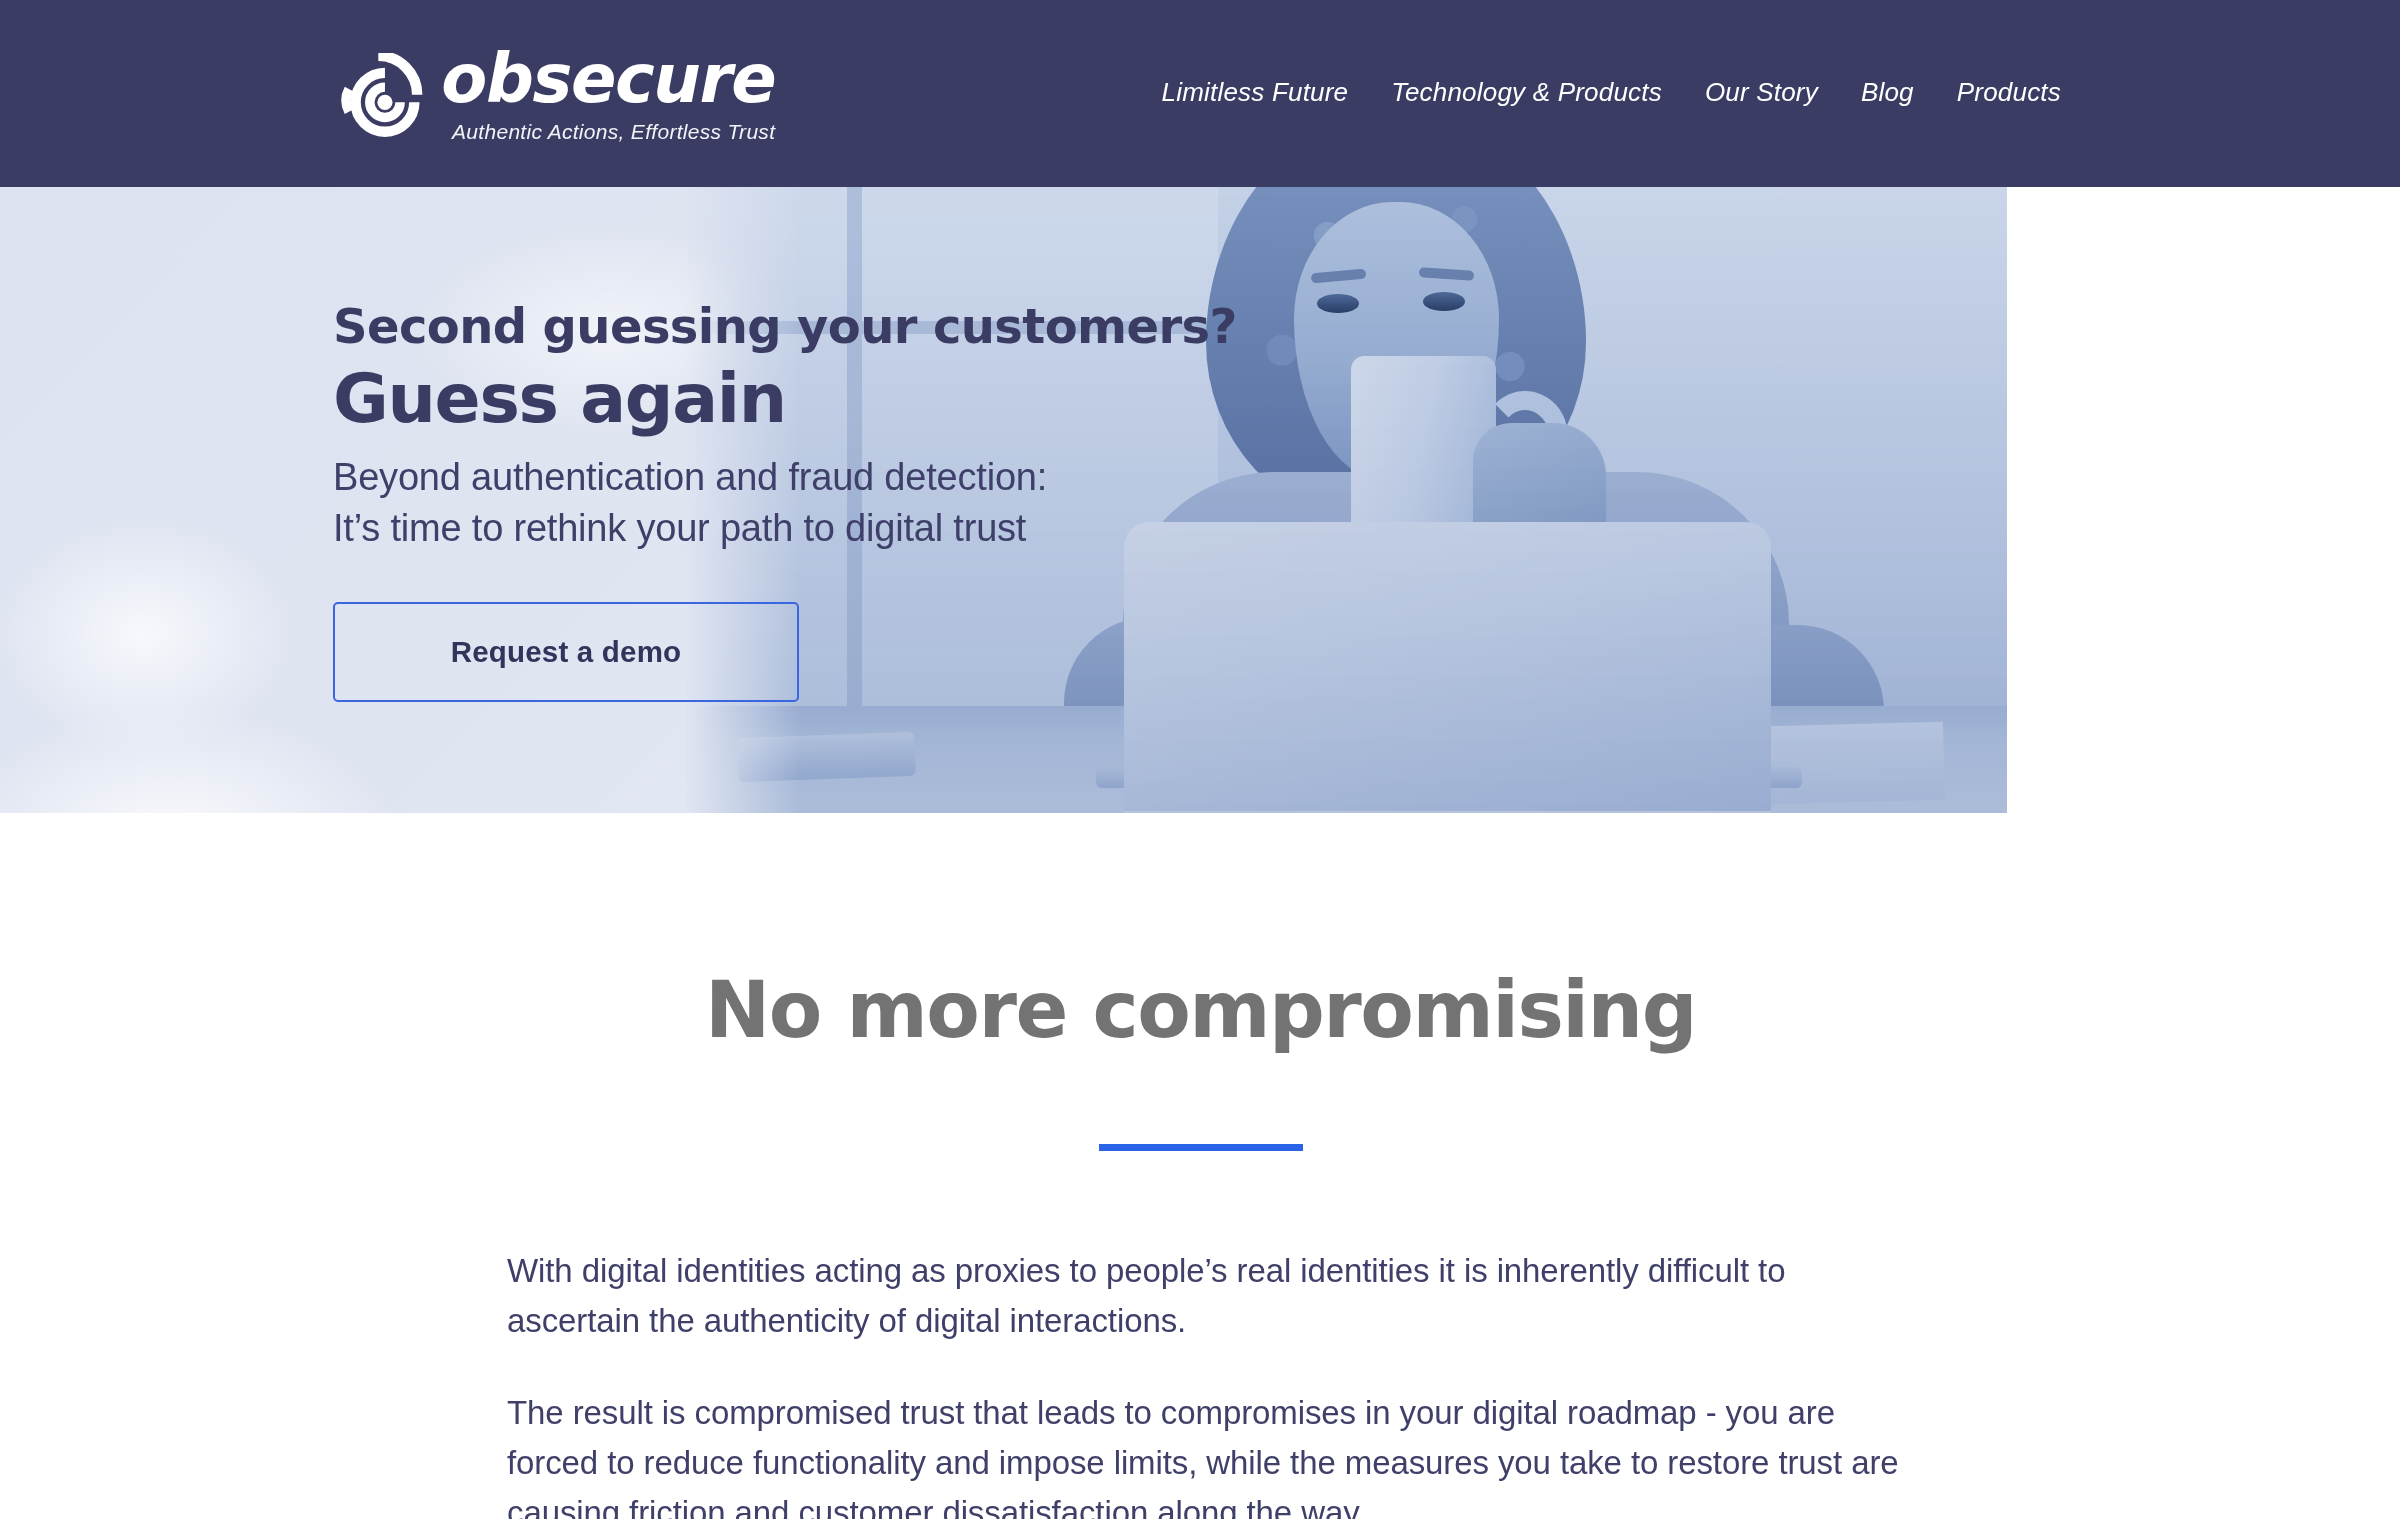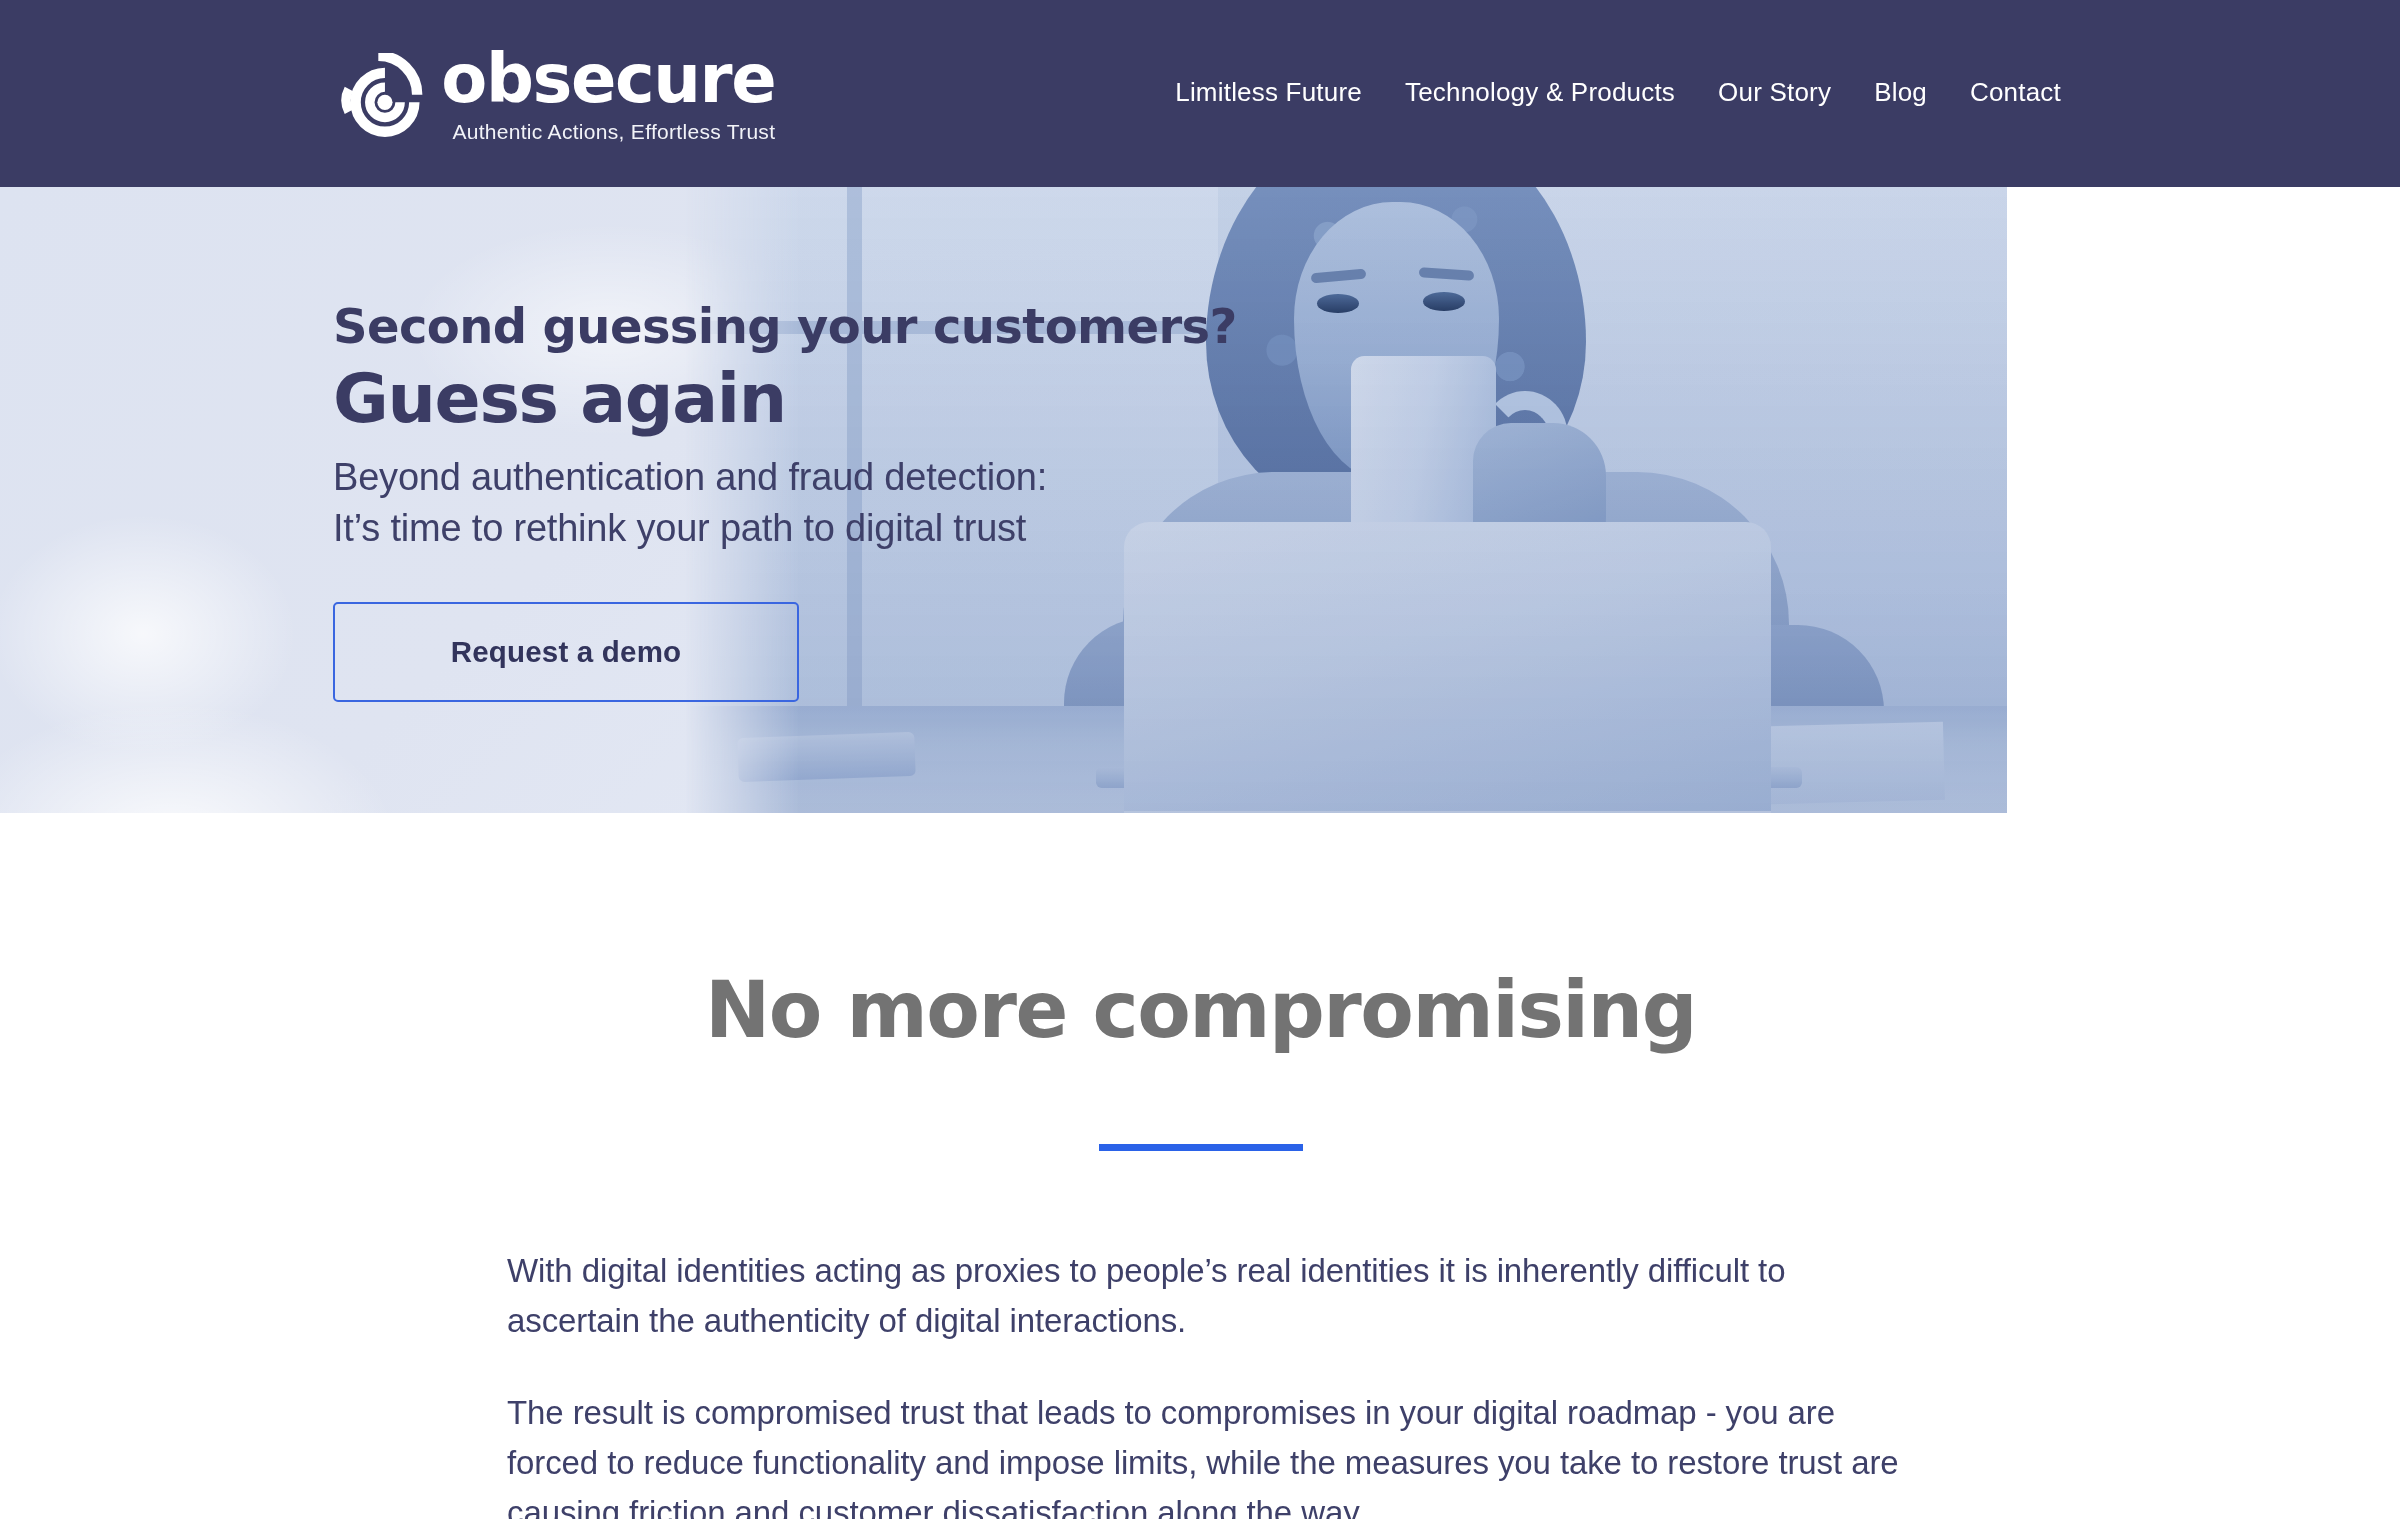--- a/index.html
+++ b/index.html
@@ -2,21 +2,21 @@
 <html style="font-size:15px"><head>
 <meta charset="utf-8">
 <style>
   * { margin:0; padding:0; box-sizing:border-box; }
   html,body { width:2401px; height:1520px; overflow:hidden; background:#ffffff; }
   body { font-family:"Liberation Sans", sans-serif; -webkit-font-smoothing:antialiased; }
 
   
   .site-header{
     position:absolute; top:0; left:0; width:2401px; height:187px;
-    background:#3b3c64; display:flex; align-items:center;
+    background:#3b3c64; display:flex; align-items:center;font-style:italic;
   }
   .brand{ position:absolute; left:340px; top:49px; display:flex; align-items:flex-start; }
   .brand-mark{ width:88px; height:91px; position:relative; flex:none; margin-top:3.8px; }
   .brand-text{ margin-left:13.3px; }
   .brand-word{
     font-size:67px; font-weight:700; color:#ffffff; line-height:0.92;
     letter-spacing:-1.4px; font-family:"DejaVu Sans", sans-serif;
   }
   .brand-tagline{
     font-size:21px; color:#f2f3f8; letter-spacing:0.3px; margin-top:9.5px;
@@ -195,21 +195,21 @@
       <span class="brand-word">obsecure</span>
       <span class="brand-tagline" style="display:block">Authentic Actions, Effortless Trust</span>
     </span>
   </a>
 
   <nav class="main-nav">
     <a class="nav-link">Limitless Future</a>
     <a class="nav-link">Technology &amp; Products</a>
     <a class="nav-link">Our Story</a>
     <a class="nav-link">Blog</a>
-    <a class="nav-link">Contact</a>
+    <a class="nav-link">Products</a>
   </nav>
 </header>
 
 <section class="hero">
 
   <div class="hero-photo">
     <div class="ph-window"></div>
     <div class="ph-wall"></div>
     <div class="ph-hair"></div>
     <div class="ph-face"></div>

